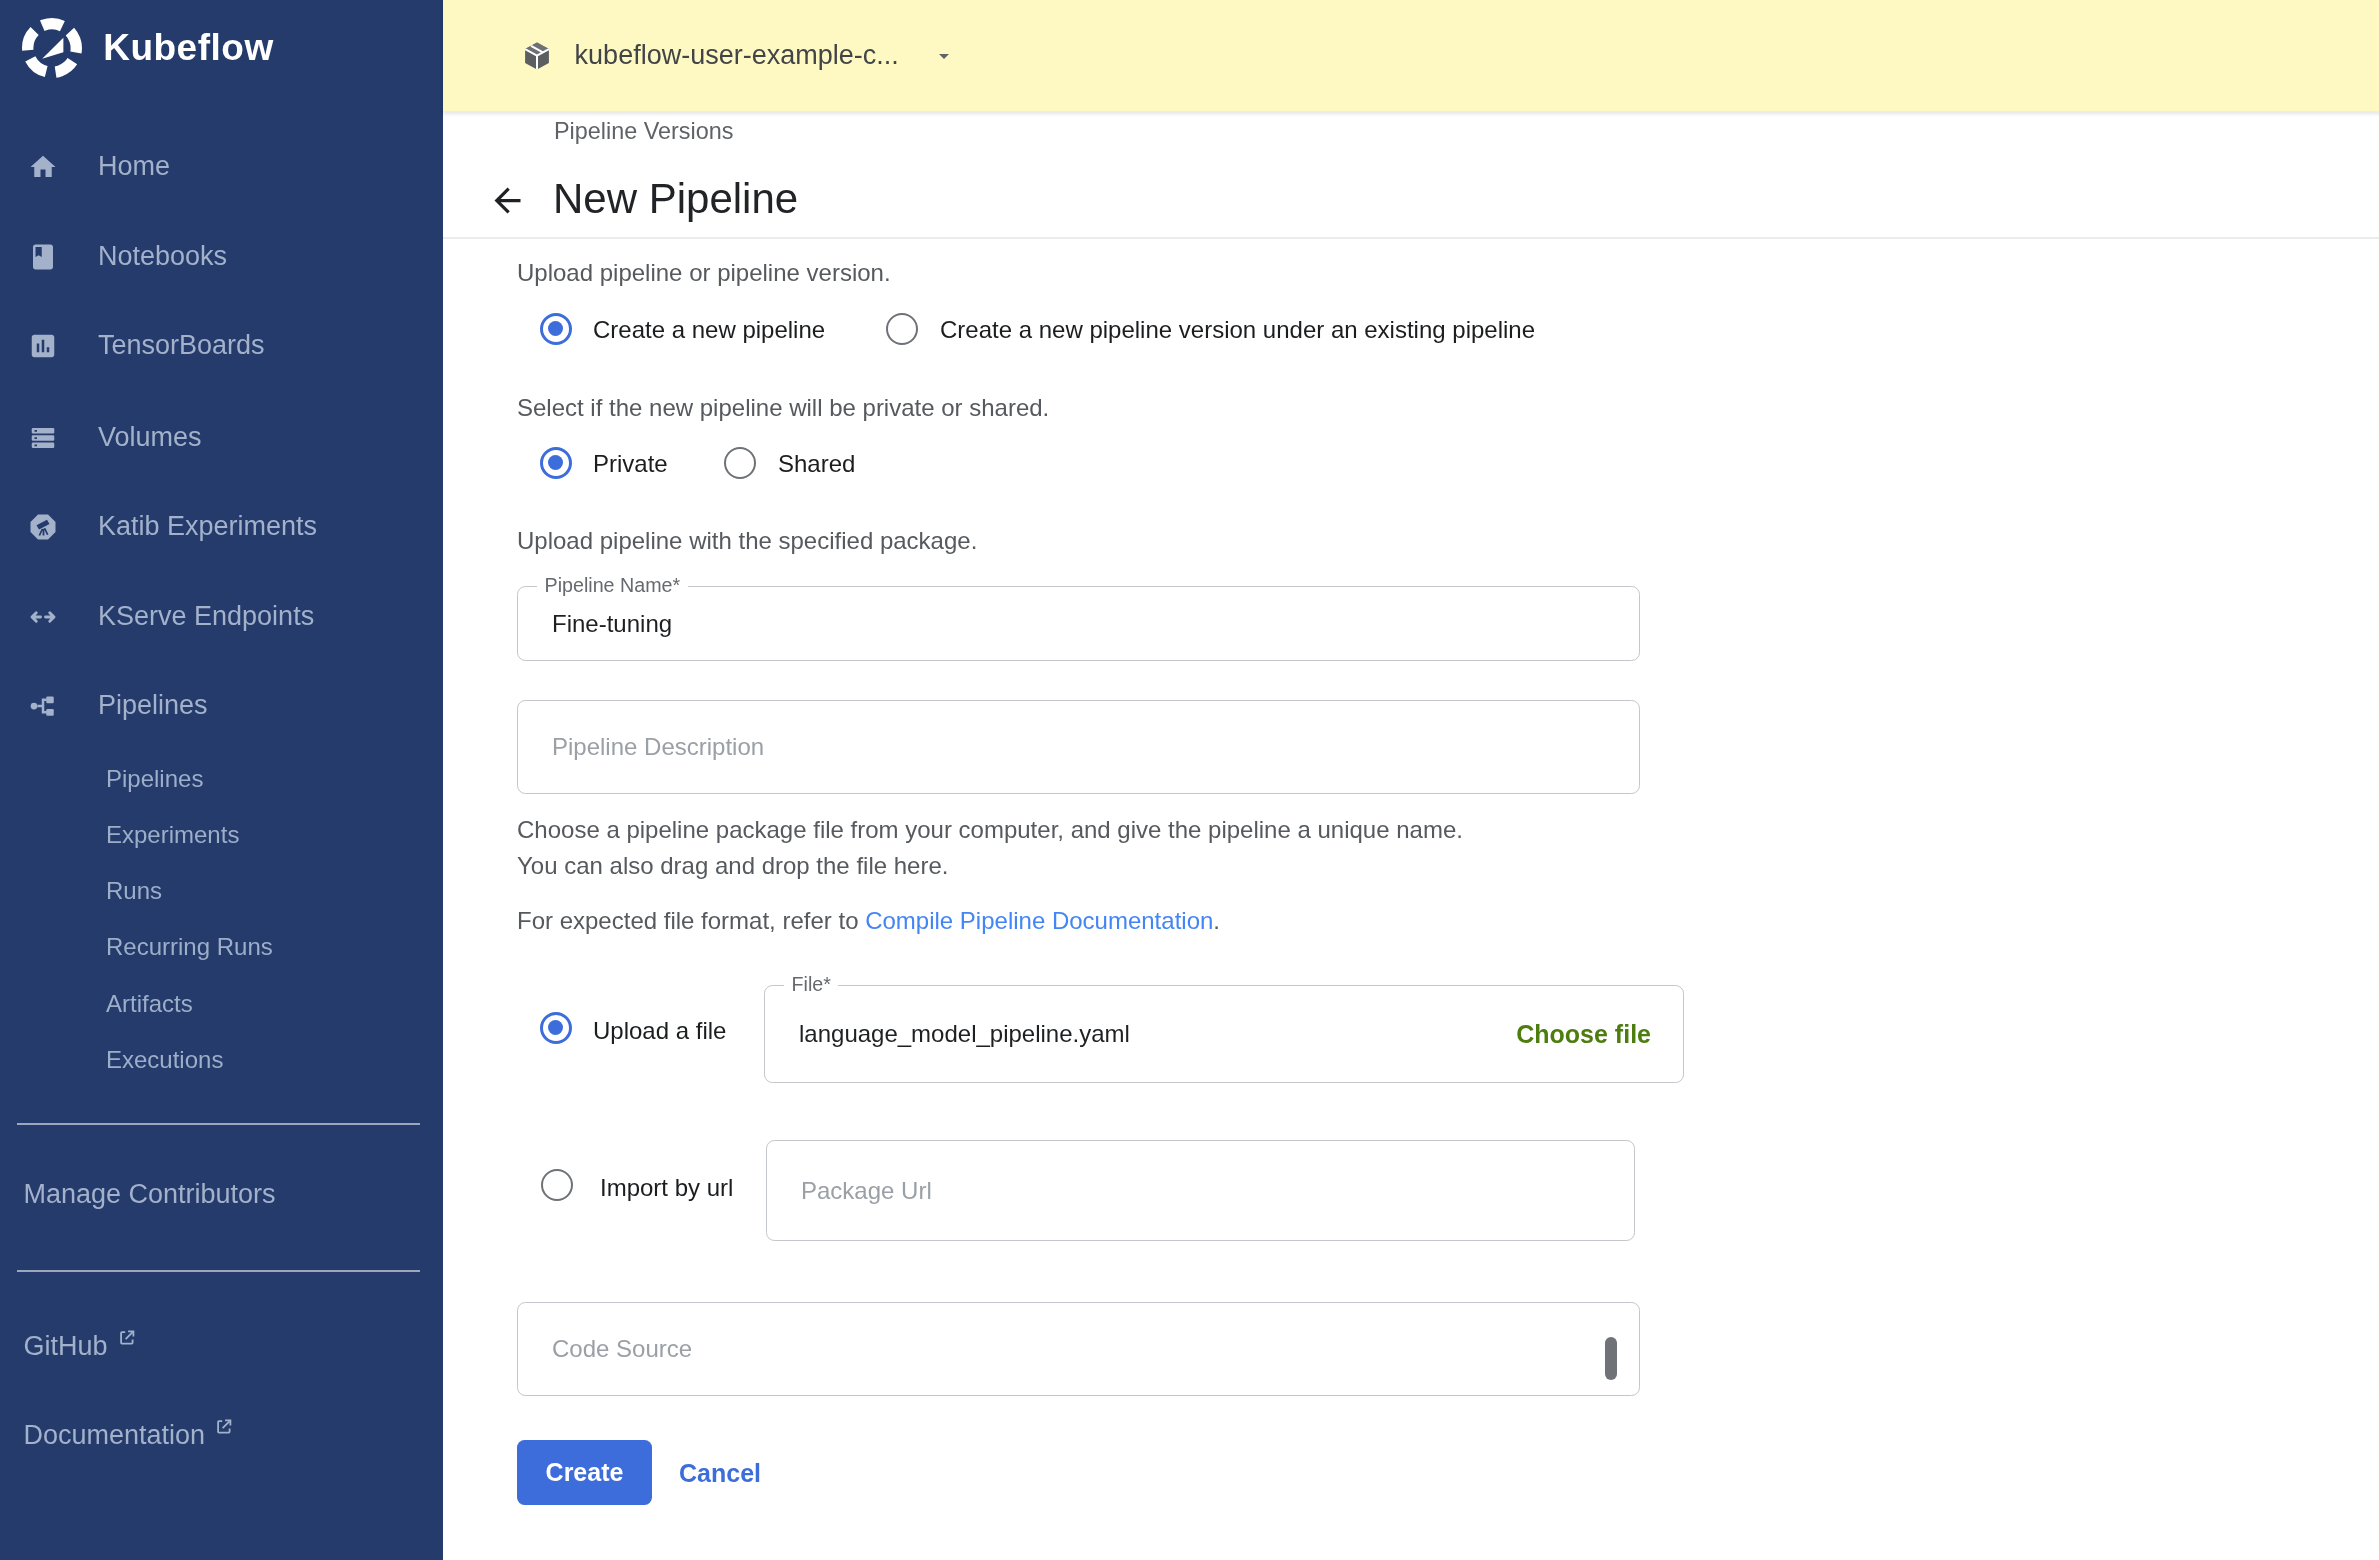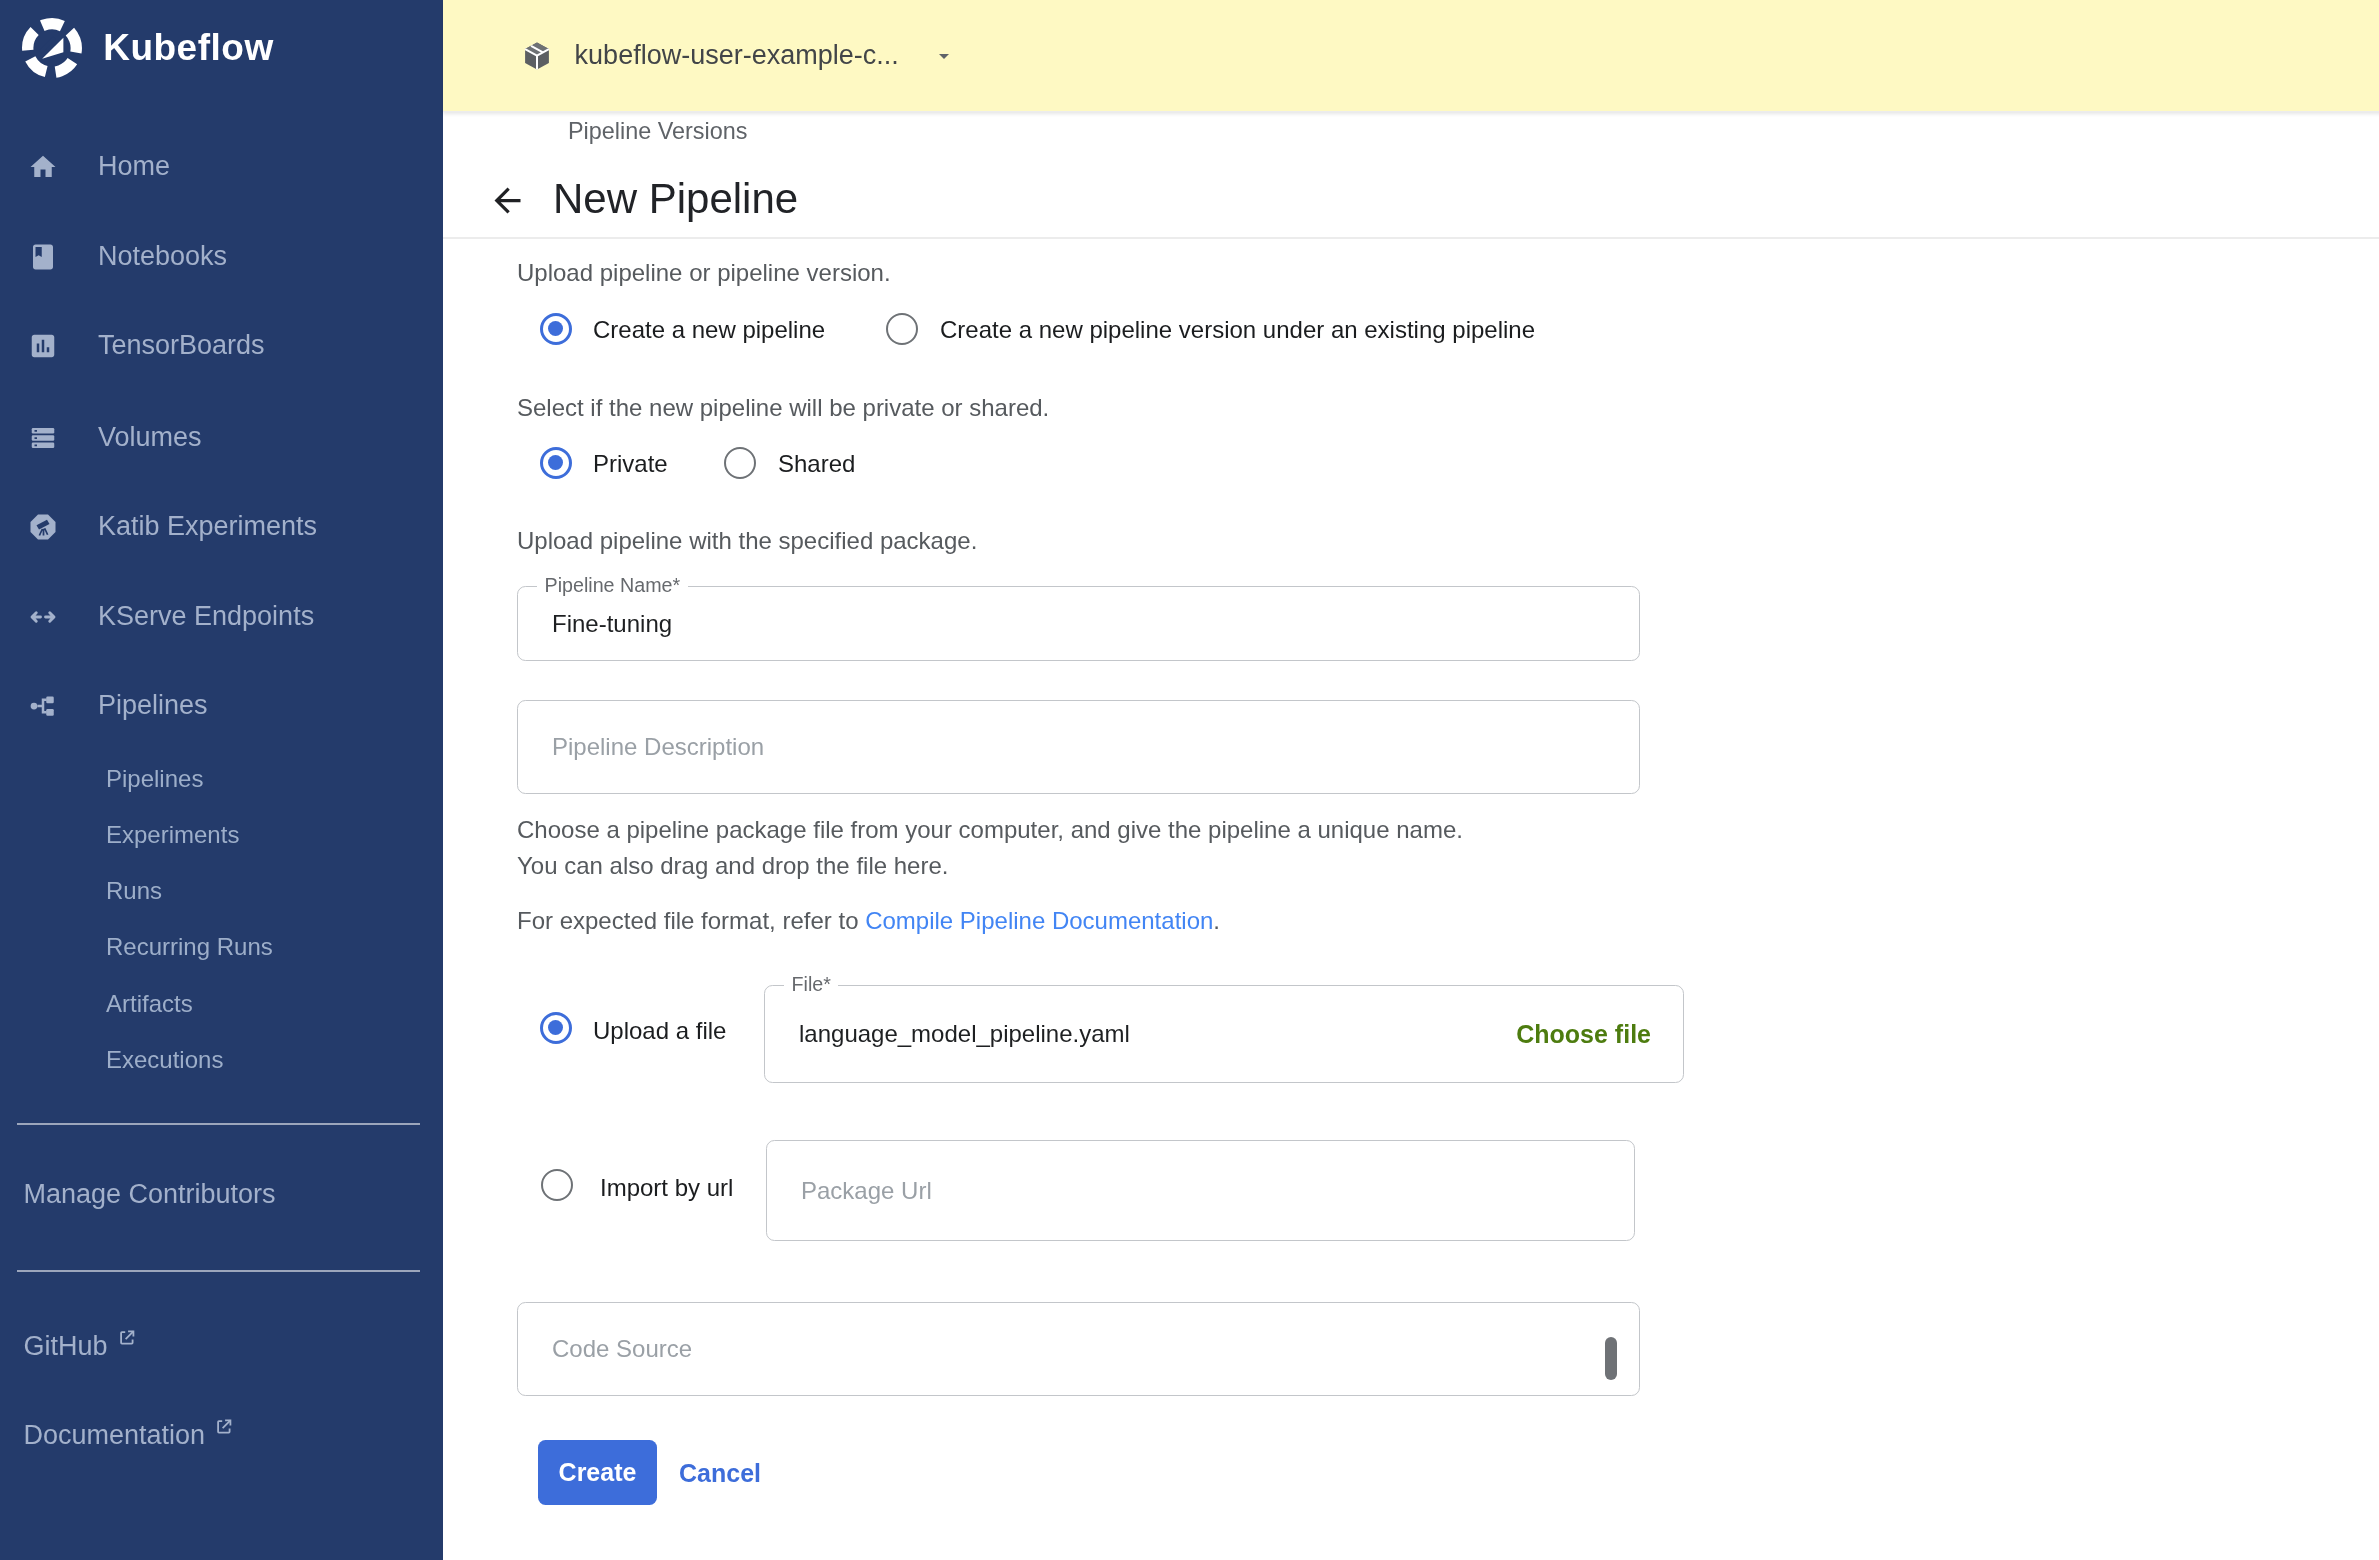--- a/index.html
+++ b/index.html
@@ -27,21 +27,21 @@
   
   .topbar{position:absolute;left:443px;top:0;width:2066px;height:111px;background:#fef9c3;
           border-bottom:0.9px solid #ececec;box-shadow:0 1.9px 3.7px rgba(0,0,0,.10);z-index:5;}
   .ns-btn{position:absolute;left:77px;top:0;height:111px;display:flex;align-items:center;gap:20.6px;cursor:pointer;}
   .ns-icon{width:34px;height:34px;}
   .ns-text{font-size:27px;color:#424548;}
   .ns-caret{width:24px;height:24px;margin-left:13px;color:#5f6368;}
   .logout-btn{position:absolute;right:90px;top:33px;width:45px;height:45px;cursor:pointer;}
 
   
-  .breadcrumb{position:absolute;left:568px;top:118px;font-size:23.4px;color:#5f6368;cursor:pointer;}
+  .breadcrumb{position:absolute;left:554px;top:118px;font-size:23.4px;color:#5f6368;cursor:pointer;}
   .back-btn{position:absolute;left:488px;top:181px;width:39px;height:39px;cursor:pointer;}
   .page-title{position:absolute;left:553px;top:175px;font-size:42px;color:#212327;}
   .header-sep{position:absolute;left:443px;top:237px;width:1937px;height:1.9px;background:#ececec;}
 
   
   .prompt{position:absolute;font-size:24px;color:#565a5e;}
   .radio{position:absolute;width:32px;height:32px;border-radius:50%;box-sizing:border-box;cursor:pointer;}
   .radio.off{border:2.8px solid #6e7276;}
   .radio.on{border:3.7px solid #3D6DDA;}
   .radio.on::after{content:"";position:absolute;left:4.7px;top:4.7px;width:15px;height:15px;
@@ -55,23 +55,23 @@
                font-family:"Liberation Sans",sans-serif;font-size:24px;color:#1e2022;}
   .field input::placeholder{color:#9aa0a6;opacity:1;}
   .choose-file{position:absolute;right:26px;top:0;height:100%;display:flex;align-items:center;
                font-size:25px;font-weight:bold;color:#4d7c0f;cursor:pointer;background:none;border:none;
                font-family:"Liberation Sans",sans-serif;}
   .scroll-pill{position:absolute;right:22.5px;top:34px;width:12px;height:43px;border-radius:6.6px;background:#6f7276;cursor:pointer;}
 
   .help-text{position:absolute;font-size:24px;color:#565a5e;}
   .doc-link{color:#4285F4;text-decoration:none;cursor:pointer;}
 
-  .create-btn{position:absolute;left:517px;top:1440px;width:119px;height:65px;background:#3D6DDA;
+  .create-btn{position:absolute;left:517px;top:1440px;width:135px;height:65px;background:#3D6DDA;
               color:#fff;font-size:25px;font-weight:bold;border:none;border-radius:7.5px;cursor:pointer;
-              font-family:"Liberation Sans",sans-serif;margin-left:21px;}
+              font-family:"Liberation Sans",sans-serif;}
   .cancel-btn{position:absolute;left:673px;top:1458px;font-size:25px;font-weight:bold;color:#3D6DDA;
               background:none;border:none;cursor:pointer;font-family:"Liberation Sans",sans-serif;}
 </style>
 </head>
 <body>
 
 <div id="page">
 
   <div class="sidebar">
 

